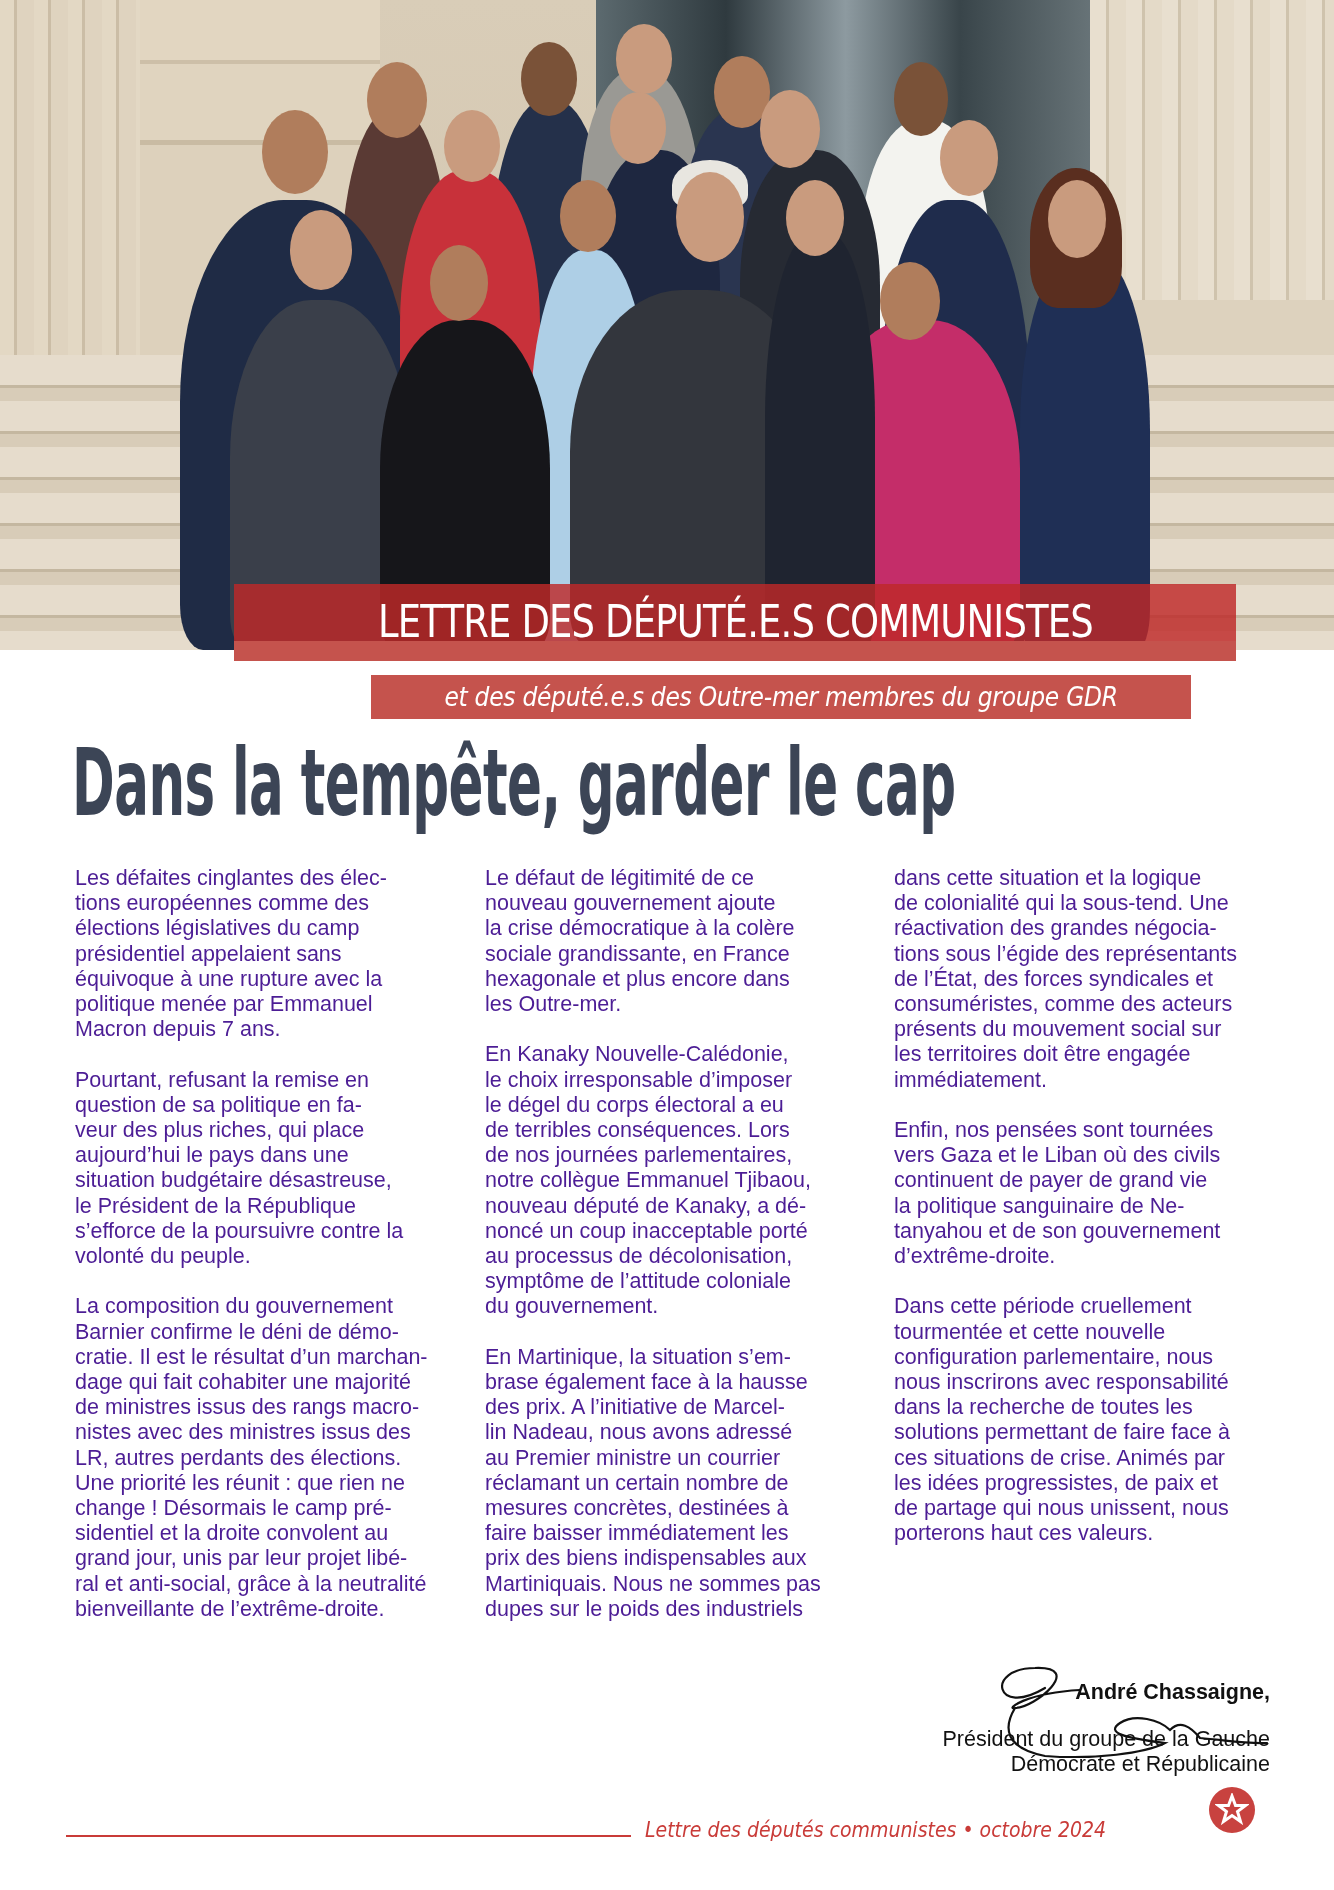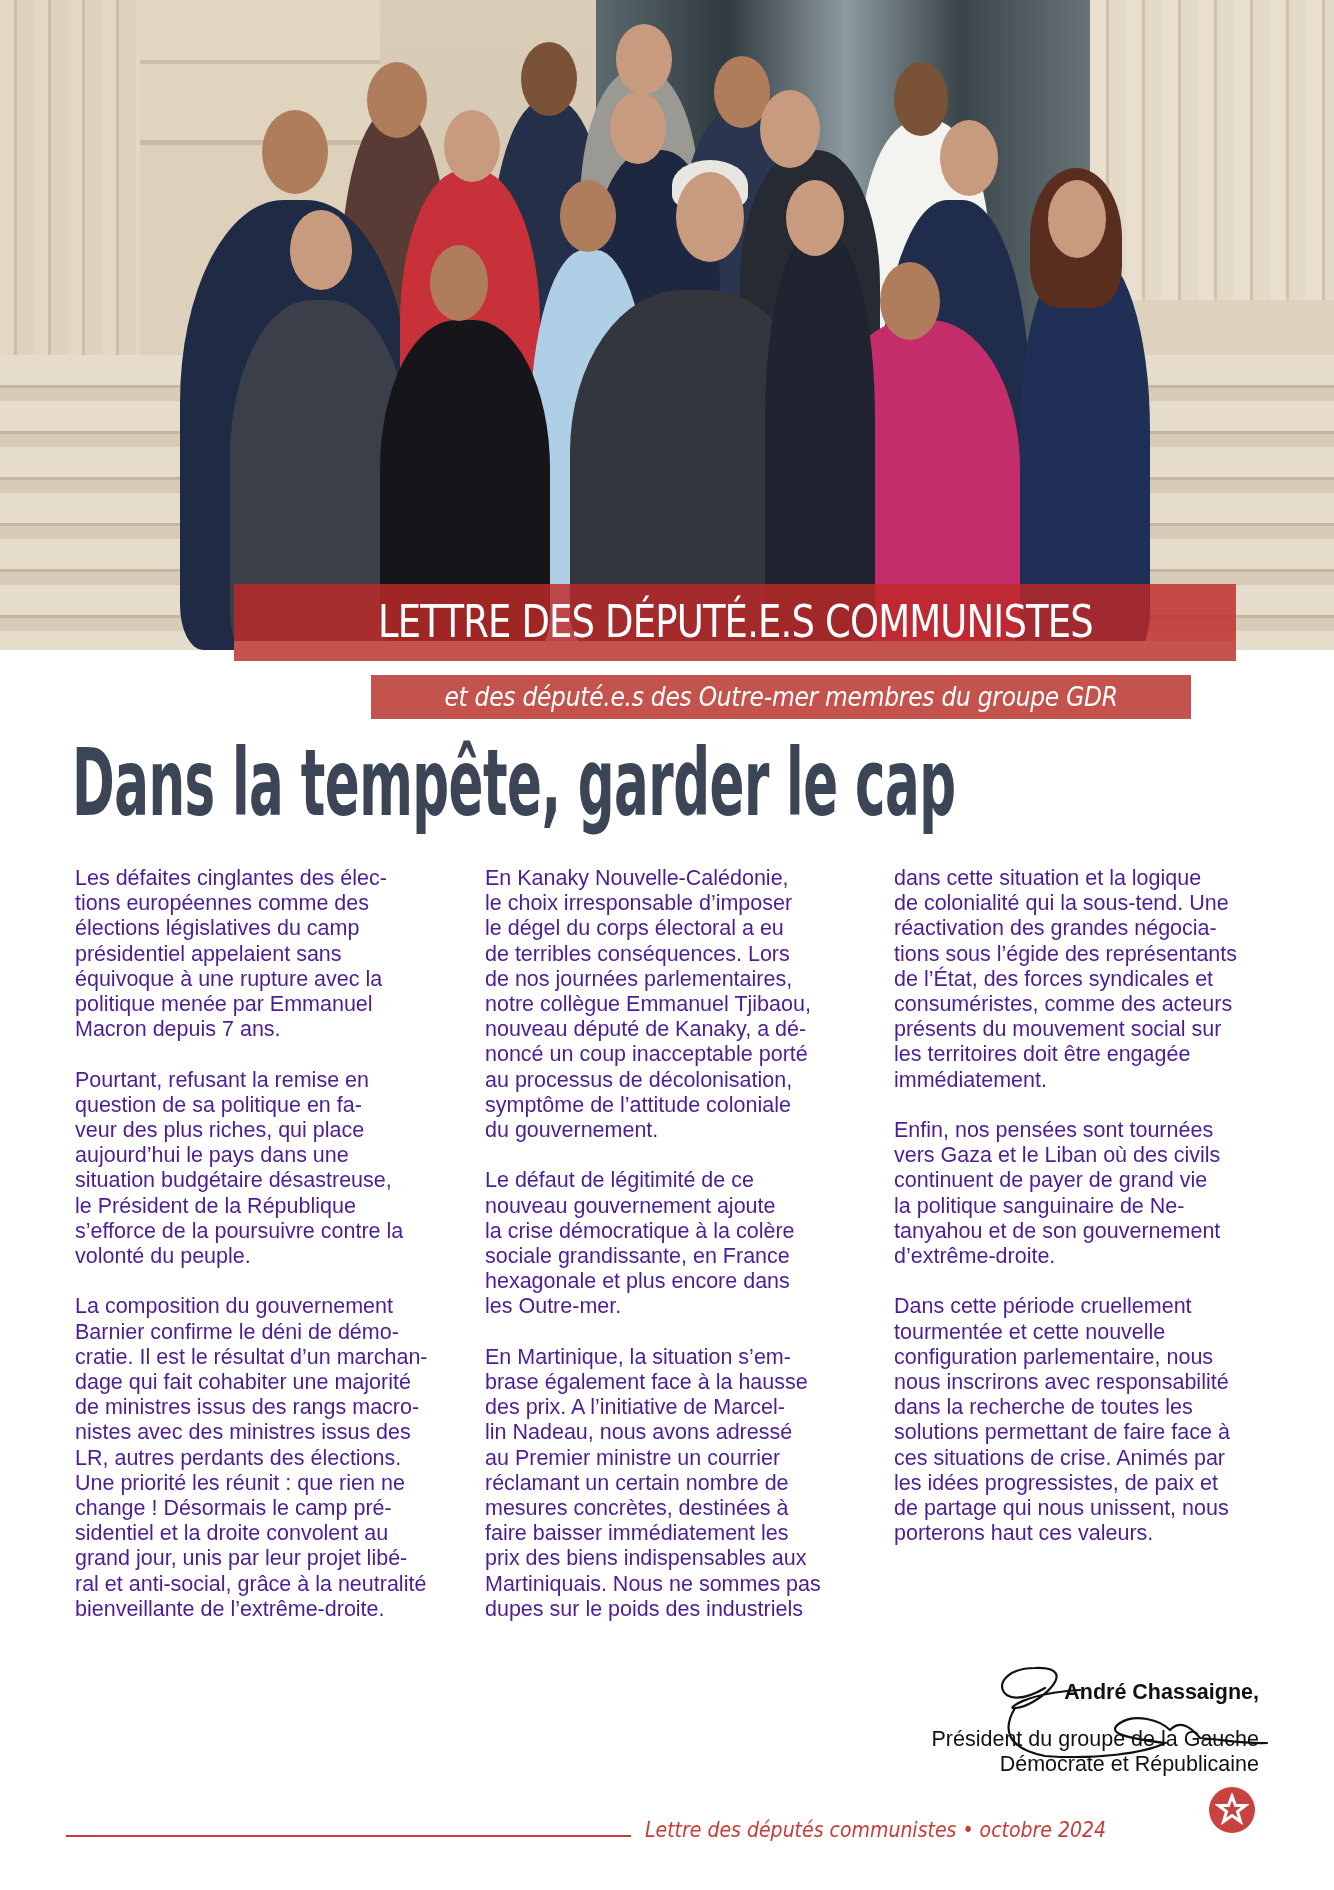--- a/index.html
+++ b/index.html
@@ -43,21 +43,21 @@
     transform-origin: left top; transform: scaleX(0.56); white-space: nowrap; letter-spacing: -1px; }
 
   
   .col { position: absolute; top: 866px; width: 395px; font-family: "Liberation Sans", sans-serif; font-size: 21.5px;
     line-height: 25.2px; color: #4c1d95; }
   .col p { margin: 0 0 25.2px 0; white-space: pre-line; }
   .col1 { left: 75px; }
   .col2 { left: 485px; }
   .col3 { left: 894px; }
 
-  .sig { position: absolute; right: 75px; top: 1680px; text-align: right; font-family: "Liberation Sans", sans-serif; }
+  .sig { position: absolute; right: 64px; top: 1680px; text-align: right; font-family: "Liberation Sans", sans-serif; }
   .sig .name { font-weight: bold; font-size: 21.5px; line-height: 25px; margin-bottom: 22px; }
   .sig .role { font-size: 21.5px; line-height: 25.2px; white-space: pre-line; }
   .signature-scribble { position: absolute; left: 975px; top: 1648px; width: 300px; height: 110px; pointer-events: none; }
 
   
   .footer-rule { position: absolute; left: 66px; top: 1835px; width: 565px; height: 2px; background: #c93b38; }
   .footer-text { position: absolute; left: 645px; top: 1817px; color: #c93b38; font-family: "DejaVu Sans", sans-serif;
     font-style: italic; font-size: 22px; white-space: nowrap; transform-origin: left top; transform: scaleX(0.86); }
   .footer-logo { position: absolute; left: 1209px; top: 1787px; width: 46px; height: 46px; border-radius: 50%; background: #c8423f;
     display: flex; align-items: center; justify-content: center; }
@@ -148,37 +148,37 @@
 nistes avec des ministres issus des
 LR, autres perdants des élections.
 Une priorité les réunit : que rien ne
 change ! Désormais le camp pré-
 sidentiel et la droite convolent au
 grand jour, unis par leur projet libé-
 ral et anti-social, grâce à la neutralité
 bienveillante de l’extrême-droite.</p>
 </div>
 <div class="col col2">
+  <p>Le défaut de légitimité de ce
+nouveau gouvernement ajoute
+la crise démocratique à la colère
+sociale grandissante, en France
+hexagonale et plus encore dans
+les Outre-mer.</p>
   <p>En Kanaky Nouvelle-Calédonie,
 le choix irresponsable d’imposer
 le dégel du corps électoral a eu
 de terribles conséquences. Lors
 de nos journées parlementaires,
 notre collègue Emmanuel Tjibaou,
 nouveau député de Kanaky, a dé-
 noncé un coup inacceptable porté
 au processus de décolonisation,
 symptôme de l’attitude coloniale
 du gouvernement.</p>
-  <p>Le défaut de légitimité de ce
-nouveau gouvernement ajoute
-la crise démocratique à la colère
-sociale grandissante, en France
-hexagonale et plus encore dans
-les Outre-mer.</p>
   <p>En Martinique, la situation s’em-
 brase également face à la hausse
 des prix. A l’initiative de Marcel-
 lin Nadeau, nous avons adressé
 au Premier ministre un courrier
 réclamant un certain nombre de
 mesures concrètes, destinées à
 faire baisser immédiatement les
 prix des biens indispensables aux
 Martiniquais. Nous ne sommes pas

